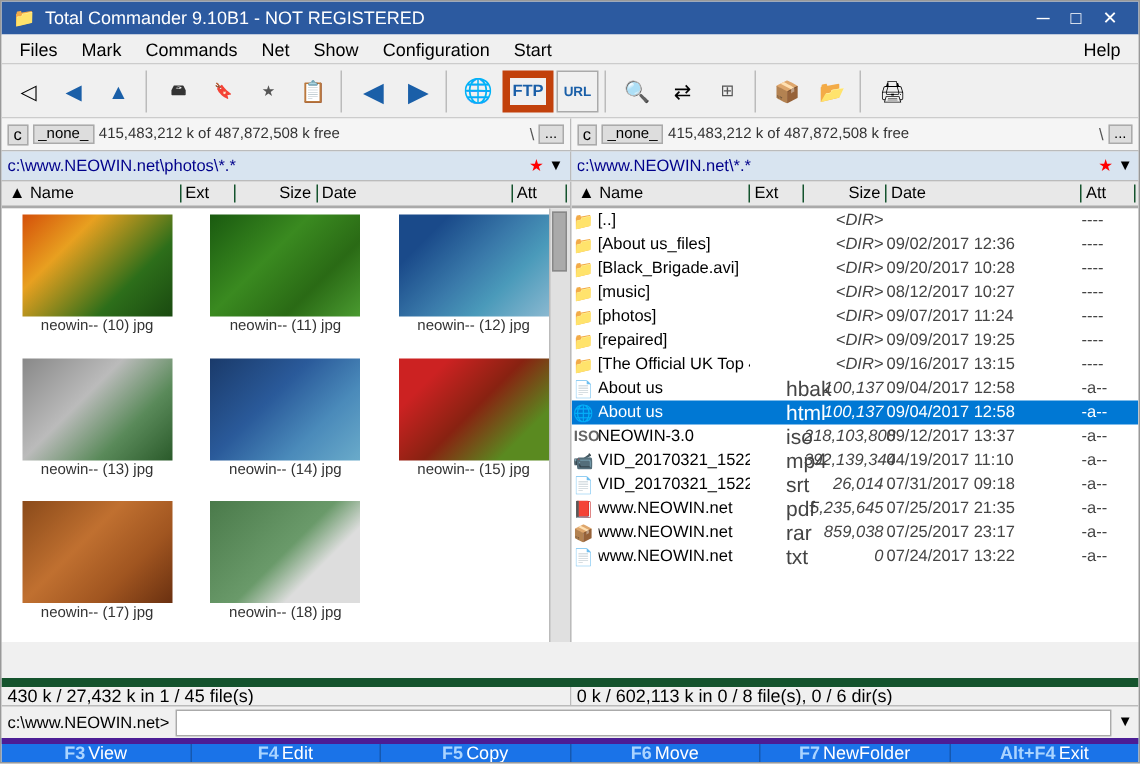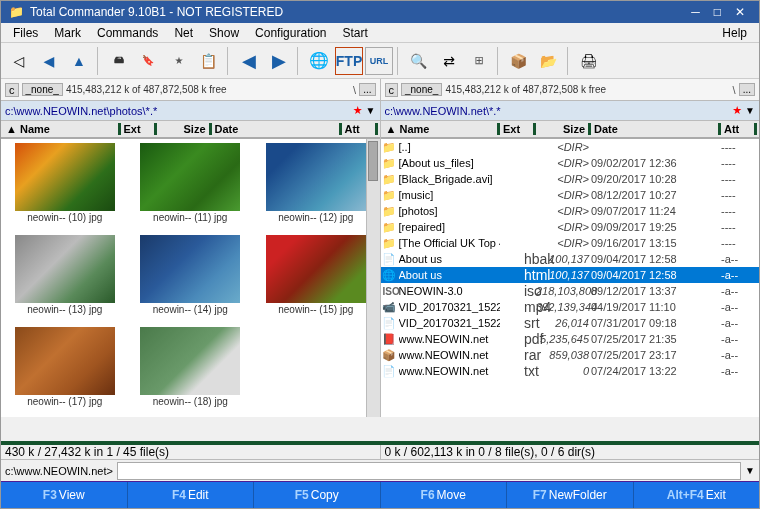--- a/index.html
+++ b/index.html
@@ -39,21 +39,21 @@
 
     
     #main { display: flex; flex: 1; overflow: hidden; }
     
     
     .panel { flex: 1; display: flex; flex-direction: column; border-right: 1px solid #bbb; overflow: hidden; }
     .panel:last-child { border-right: none; }
 
     
     .col-header { display: flex; background: #e8e8e8; border-bottom: 2px solid #aaa; height: 18px; align-items: center; padding: 0 2px; }
-    .col-h { font-size: 11px; font-weight: bold; border-right: 3px solid #14532d; padding: 0 3px; cursor: pointer; white-space: nowrap; overflow: hidden; }
+    .col-h { font-size: 11px; font-weight: normal; border-right: 1px solid #14532d; padding: 0 3px; cursor: pointer; white-space: nowrap; overflow: hidden; }
     .col-name { flex: 1; }
     .col-ext { width: 36px; }
     .col-size { width: 55px; text-align: right; }
     .col-date { width: 130px; }
     .col-att { width: 36px; }
 
     
     .file-list { flex: 1; overflow-y: auto; overflow-x: hidden; background: white; }
     .file-row { display: flex; align-items: center; height: 16px; padding: 0 2px; cursor: pointer; white-space: nowrap; border-bottom: none; }
     .file-row.selected { background: #0078d4; color: white; }
@@ -65,32 +65,32 @@
     .file-date { width: 130px; font-size: 11px; color: #444; }
     .file-att { width: 36px; font-size: 11px; color: #444; }
 
     
     .thumb-grid { display: grid; grid-template-columns: repeat(3, 1fr); gap: 2px; padding: 2px; overflow-y: auto; background: white; flex: 1; }
     .thumb-cell { display: flex; flex-direction: column; align-items: center; cursor: pointer; border: 1px solid transparent; padding: 1px; }
     .thumb-img { width: 100px; height: 68px; object-fit: cover; }
     .thumb-label { font-size: 10px; text-align: center; color: #333; margin-top: 1px; white-space: nowrap; overflow: hidden; width: 100%; text-overflow: ellipsis; }
 
     
-    #statusbars { display: flex; height: 18px; border-top: 4px solid #14532d; margin-top: 24px; }
+    #statusbars { display: flex; height: 18px; border-top: 6px solid #14532d; margin-top: 24px; }
     .statusbar { flex: 1; background: #f0f0f0; border-right: 1px solid #bbb; padding: 2px 4px; font-size: 11px; display: flex; align-items: center; }
     .statusbar:last-child { border-right: none; }
 
     
     #cmdbar { display: flex; align-items: center; height: 22px; background: #f0f0f0; border-top: 1px solid #bbb; padding: 1px 4px; gap: 4px; }
     .cmd-label { font-size: 11px; }
     .cmd-input { flex: 1; height: 18px; border: 1px solid #aaa; font-size: 11px; padding: 0 2px; background: white; }
     .cmd-arrow { font-size: 10px; cursor: pointer; }
 
     
-    #funckeys { display: flex; height: 27px; background: #1a73e8; border-top: 1px solid #4c1d95; }
+    #funckeys { display: flex; height: 16px; background: #1a73e8; border-top: 4px solid #4c1d95; }
     .fkey { flex: 1; display: flex; align-items: center; justify-content: center; cursor: pointer; border-right: 1px solid #1558b0; color: white; font-size: 11px; font-weight: normal; }
     .fkey:last-child { border-right: none; }
     .fkey-num { font-weight: bold; margin-right: 2px; color: #aad4ff; }
     .fkey-label { color: white; }
 
     
     .thumb-autumn { background: linear-gradient(135deg, #d4500a 0%, #e8a020 30%, #2d6e1a 70%, #1a4a10 100%); }
     .thumb-forest { background: linear-gradient(135deg, #1a5a10 0%, #3a8a20 40%, #2a6a15 70%, #4a9a30 100%); }
     .thumb-lake { background: linear-gradient(135deg, #1a4a8a 20%, #3a7aaa 50%, #4a9aba 70%, #8ab8d0 100%); }
     .thumb-mountain { background: linear-gradient(135deg, #888 0%, #bbb 40%, #5a8a5a 70%, #2a5a2a 100%); }
@@ -142,21 +142,21 @@
   <div class="tb-sep"></div>
   <button class="tb-btn" title="Drive icons" style="font-size:10px;font-weight:bold;color:#333;">🖴</button>
   <button class="tb-btn" title="Bookmarks" style="font-size:10px;color:#555;">🔖</button>
   <button class="tb-btn" title="Hotlist" style="font-size:10px;color:#555;">★</button>
   <button class="tb-btn" title="Copy names">📋</button>
   <div class="tb-sep"></div>
   <button class="tb-btn tb-btn-blue" style="font-size:18px; color:#1a5fa8;">◀</button>
   <button class="tb-btn tb-btn-blue" style="font-size:18px; color:#1a5fa8;">▶</button>
   <div class="tb-sep"></div>
   <button class="tb-btn" style="font-size:16px;">🌐</button>
-  <button class="tb-btn" style="font-size:14px;font-weight:bold;color:#1a5fa8;border:1px solid #c2410c;padding:0 12px;">FTP</button>
+  <button class="tb-btn" style="font-size:11px;font-weight:bold;color:#1a5fa8;border:5px solid #c2410c;padding:0 12px;">FTP</button>
   <button class="tb-btn" style="font-size:9px;font-weight:bold;color:#1a5fa8;border:1px solid #aaa;padding:0 2px;">URL</button>
   <div class="tb-sep"></div>
   <button class="tb-btn">🔍</button>
   <button class="tb-btn" style="font-size:14px;">⇄</button>
   <button class="tb-btn" style="font-size:11px;color:#555;">⊞</button>
   <div class="tb-sep"></div>
   <button class="tb-btn">📦</button>
   <button class="tb-btn">📂</button>
   <div class="tb-sep"></div>
   <button class="tb-btn">🖨</button>

